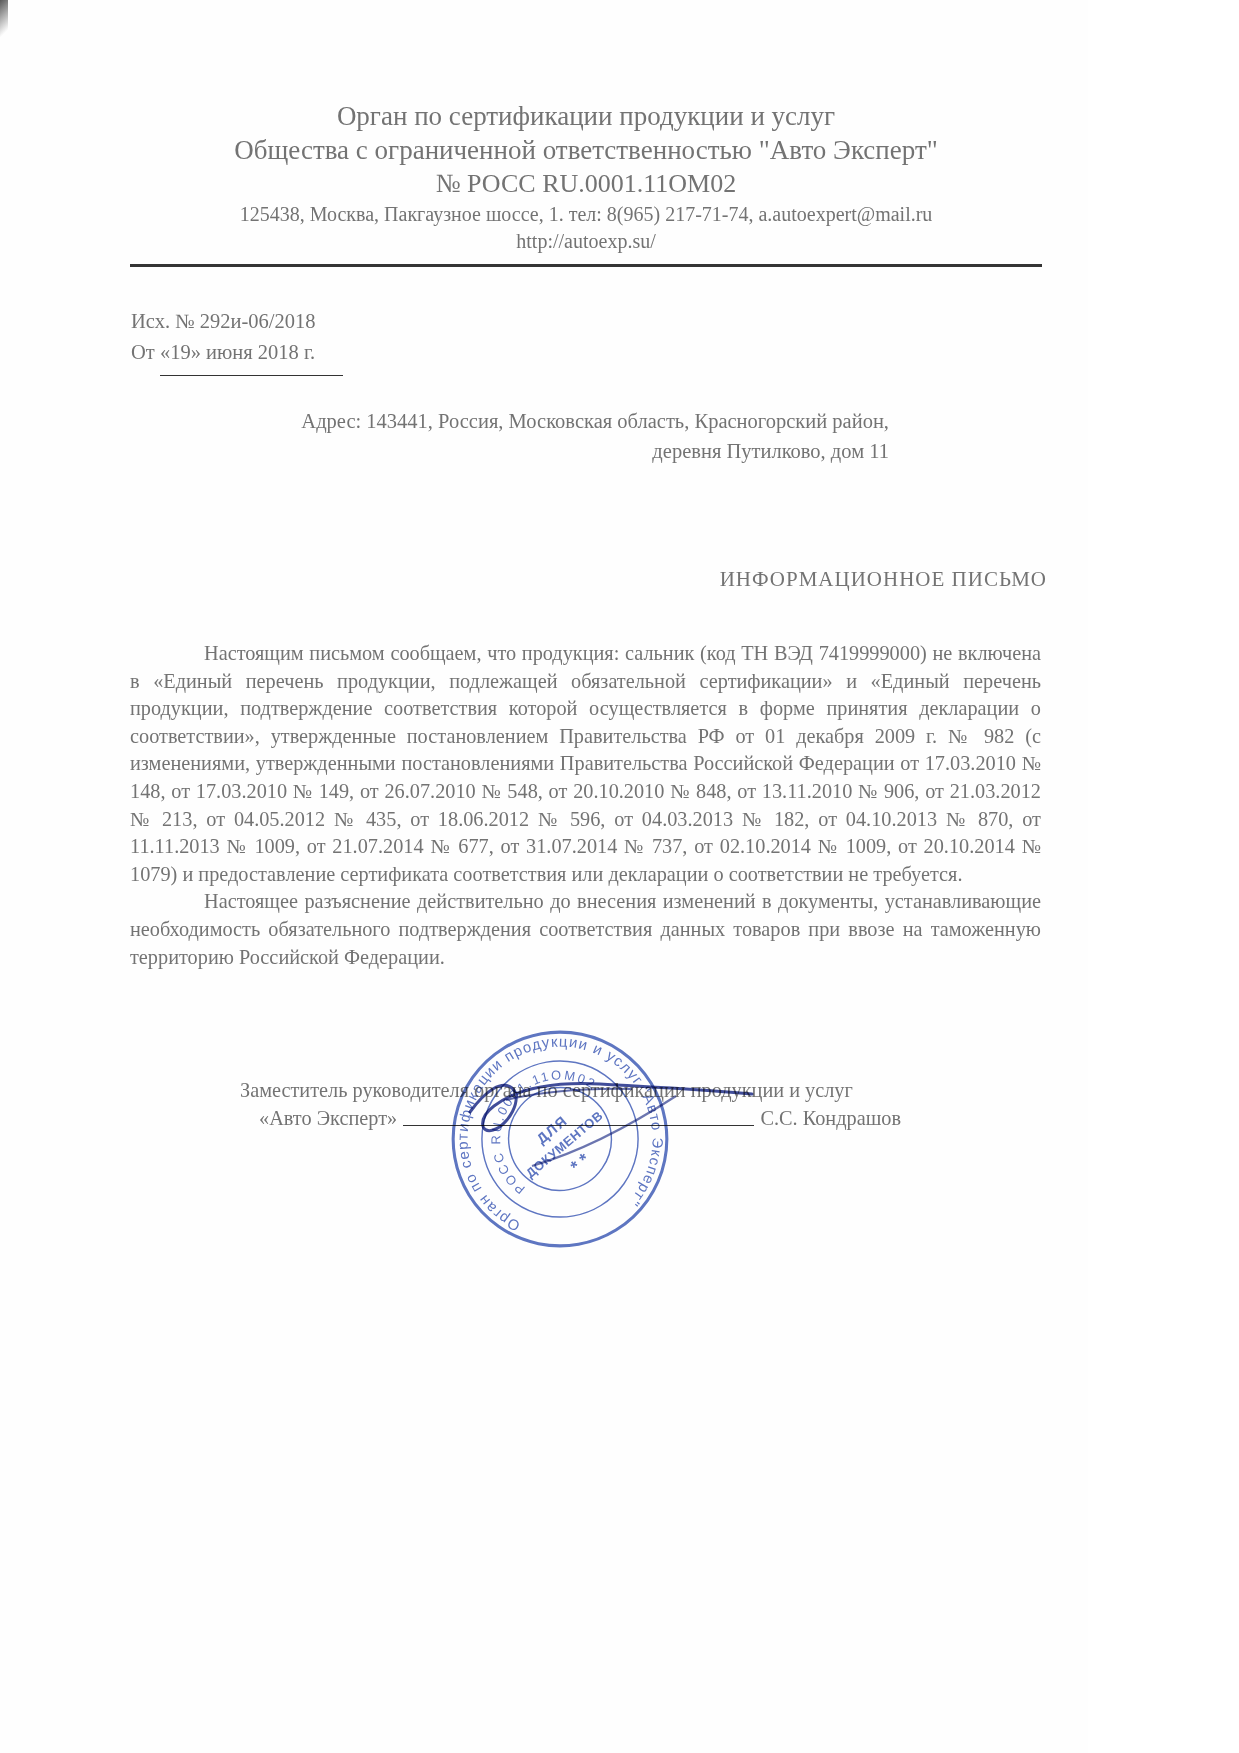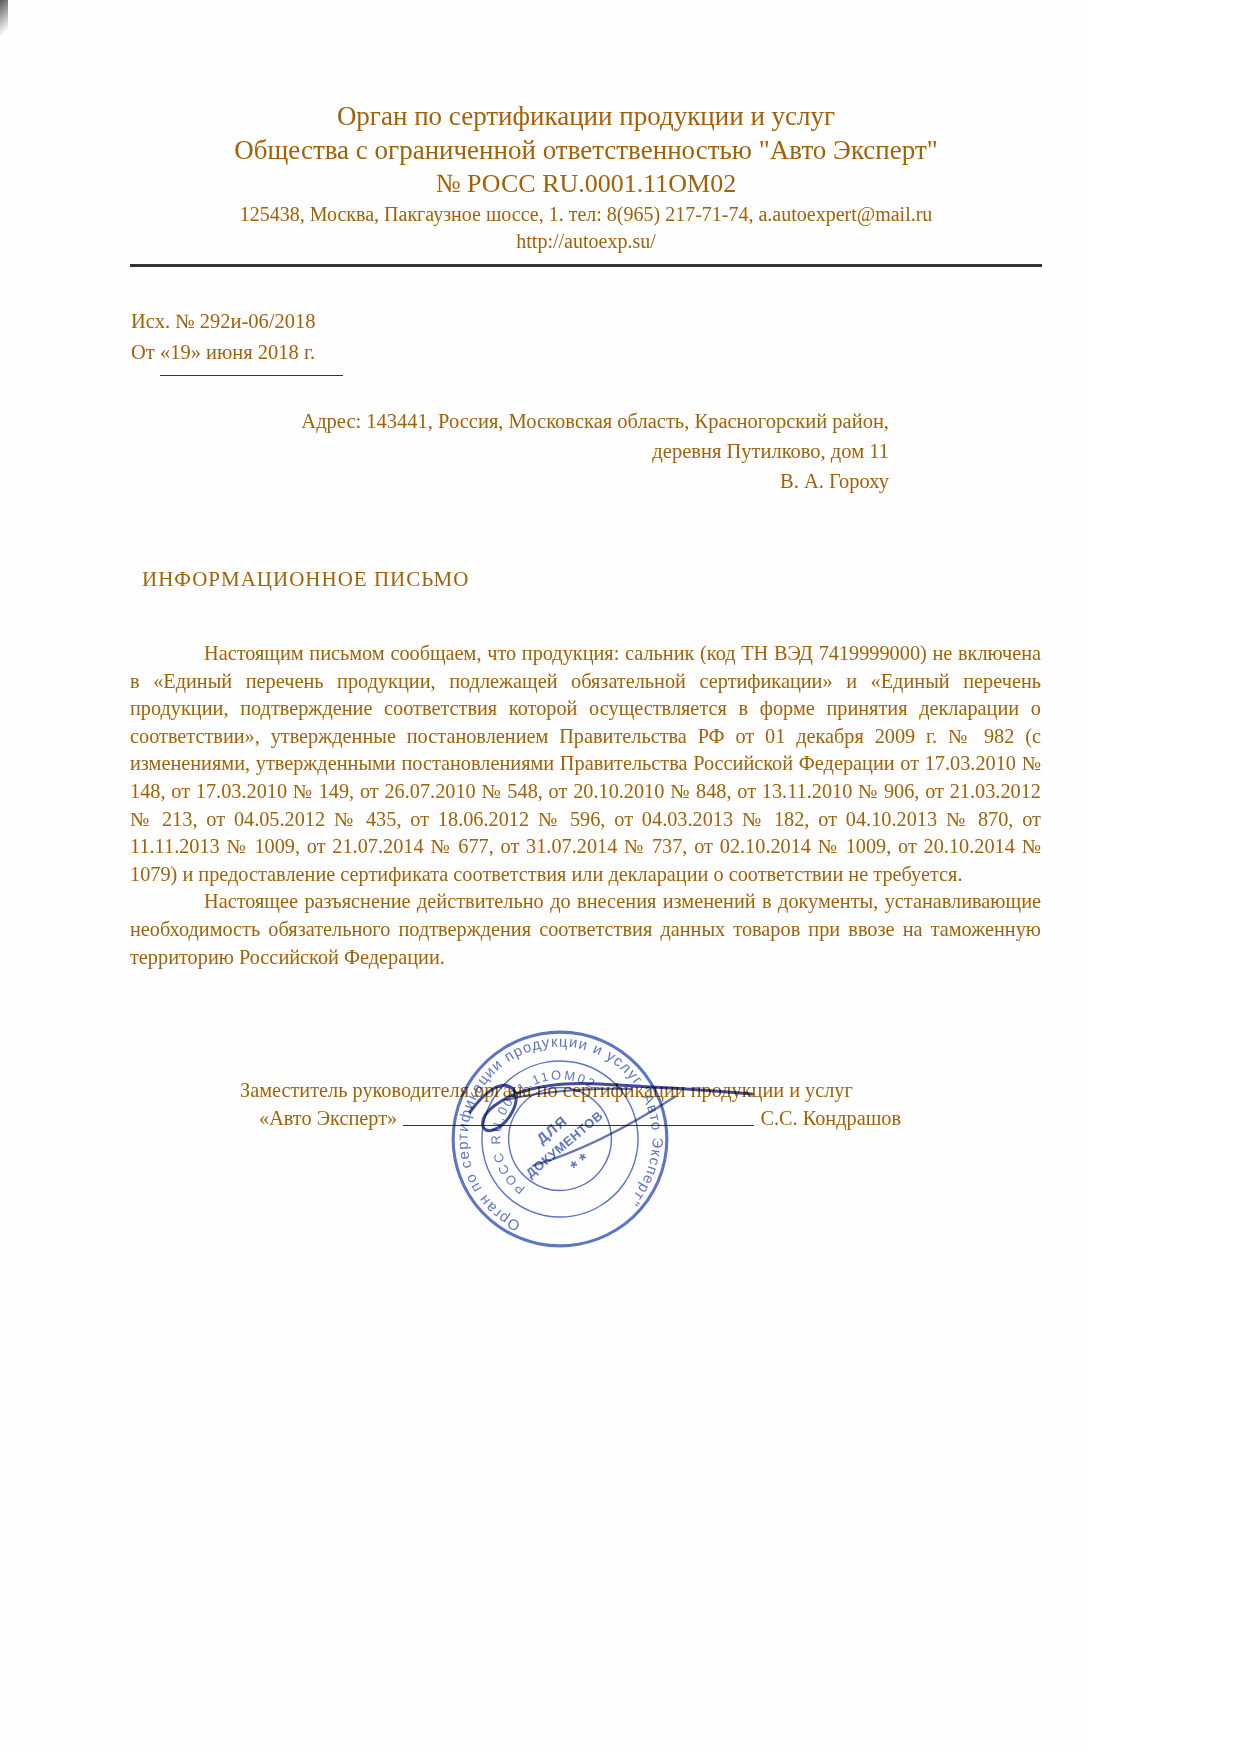--- a/index.html
+++ b/index.html
@@ -2,21 +2,21 @@
 <html style="--stamp-color: #3a57b5;"><head>
 <meta charset="utf-8">
 <style>
   html,body { margin:0; padding:0; background:#ffffff; }
   .page {
     position:relative;
     width:1088px; height:1753px;
     background:#fefefe;
     overflow:hidden;
     font-family:"Liberation Serif","DejaVu Serif",serif;
-    color:#a16207;
+    color:#737373;
   }
   .corner-artifact {
     position:absolute; left:0; top:0; width:8px; height:46px;
     background:linear-gradient(135deg, rgba(60,60,60,.85), rgba(60,60,60,0) 70%);
   }
 
   
   .letterhead { position:absolute; left:130px; top:99px; width:912px; text-align:center; }
   .lh-big  { font-size:27px; line-height:34px; }
   .lh-num  { font-size:26px; line-height:34px; }
@@ -24,21 +24,21 @@
   .rule { margin-top:9px; border-bottom:3px solid #343434; }
 
   
   .ref { position:absolute; left:131px; top:306px; font-size:20.5px; line-height:31px; }
   .date-u { border-bottom:1.6px solid #333; padding-right:28px; padding-bottom:12px;font-family:Liberation Serif, serif; }
 
   
   .recipient { position:absolute; right:199px; top:406px; text-align:right; font-size:20.5px; line-height:30px; }
 
   
-  .title { position:absolute; left:142px; top:567px; width:912px; text-align:left;
+  .title { position:absolute; left:135px; top:567px; width:912px; text-align:right;
            font-size:21px; letter-spacing:1px; }
 
   
   .body-text { position:absolute; left:130px; top:640px; width:911px;
                font-size:20.3px; line-height:27.6px; text-align:justify; }
   .para { text-indent:74px; margin:0; }
 
   
   .sig-title { position:absolute; left:240px; top:1079px; font-size:20.3px; white-space:nowrap; }
   .sig-row { position:absolute; left:259px; top:1107px; width:642px;
@@ -79,21 +79,20 @@
   </header>
 
   <div class="ref">
     <div>Исх. № 292и-06/2018</div>
     <div><span>От </span><span class="date-u">«19»  июня 2018 г.</span></div>
   </div>
 
   <div class="recipient">
     <div>Адрес: 143441, Россия, Московская область, Красногорский район,</div>
     <div>деревня  Путилково, дом 11</div>
-    <div>В. А. Гороху</div>
   </div>
 
   <div class="title">ИНФОРМАЦИОННОЕ ПИСЬМО</div>
 
   <div class="body-text">
     <p class="para">Настоящим письмом сообщаем, что продукция: сальник (код ТН ВЭД 7419999000) не включена в «Единый перечень продукции, подлежащей обязательной сертификации» и «Единый перечень продукции, подтверждение соответствия которой осуществляется в форме принятия декларации о соответствии», утвержденные постановлением Правительства РФ от 01 декабря 2009 г. № 982 (с изменениями, утвержденными постановлениями Правительства Российской Федерации от 17.03.2010 № 148, от 17.03.2010 № 149, от 26.07.2010 № 548, от 20.10.2010 № 848, от 13.11.2010 № 906, от 21.03.2012 № 213, от 04.05.2012 № 435, от 18.06.2012 № 596, от 04.03.2013 № 182, от 04.10.2013 № 870, от 11.11.2013 № 1009, от 21.07.2014 № 677, от 31.07.2014 № 737, от 02.10.2014 № 1009, от 20.10.2014 № 1079) и предоставление сертификата соответствия или декларации о соответствии не требуется.</p>
     <p class="para">Настоящее разъяснение действительно до внесения изменений в документы, устанавливающие необходимость обязательного подтверждения соответствия данных товаров при ввозе на таможенную территорию Российской Федерации.</p>
   </div>
 
   <div class="sig-title">Заместитель руководителя органа по сертификации продукции и услуг</div>

